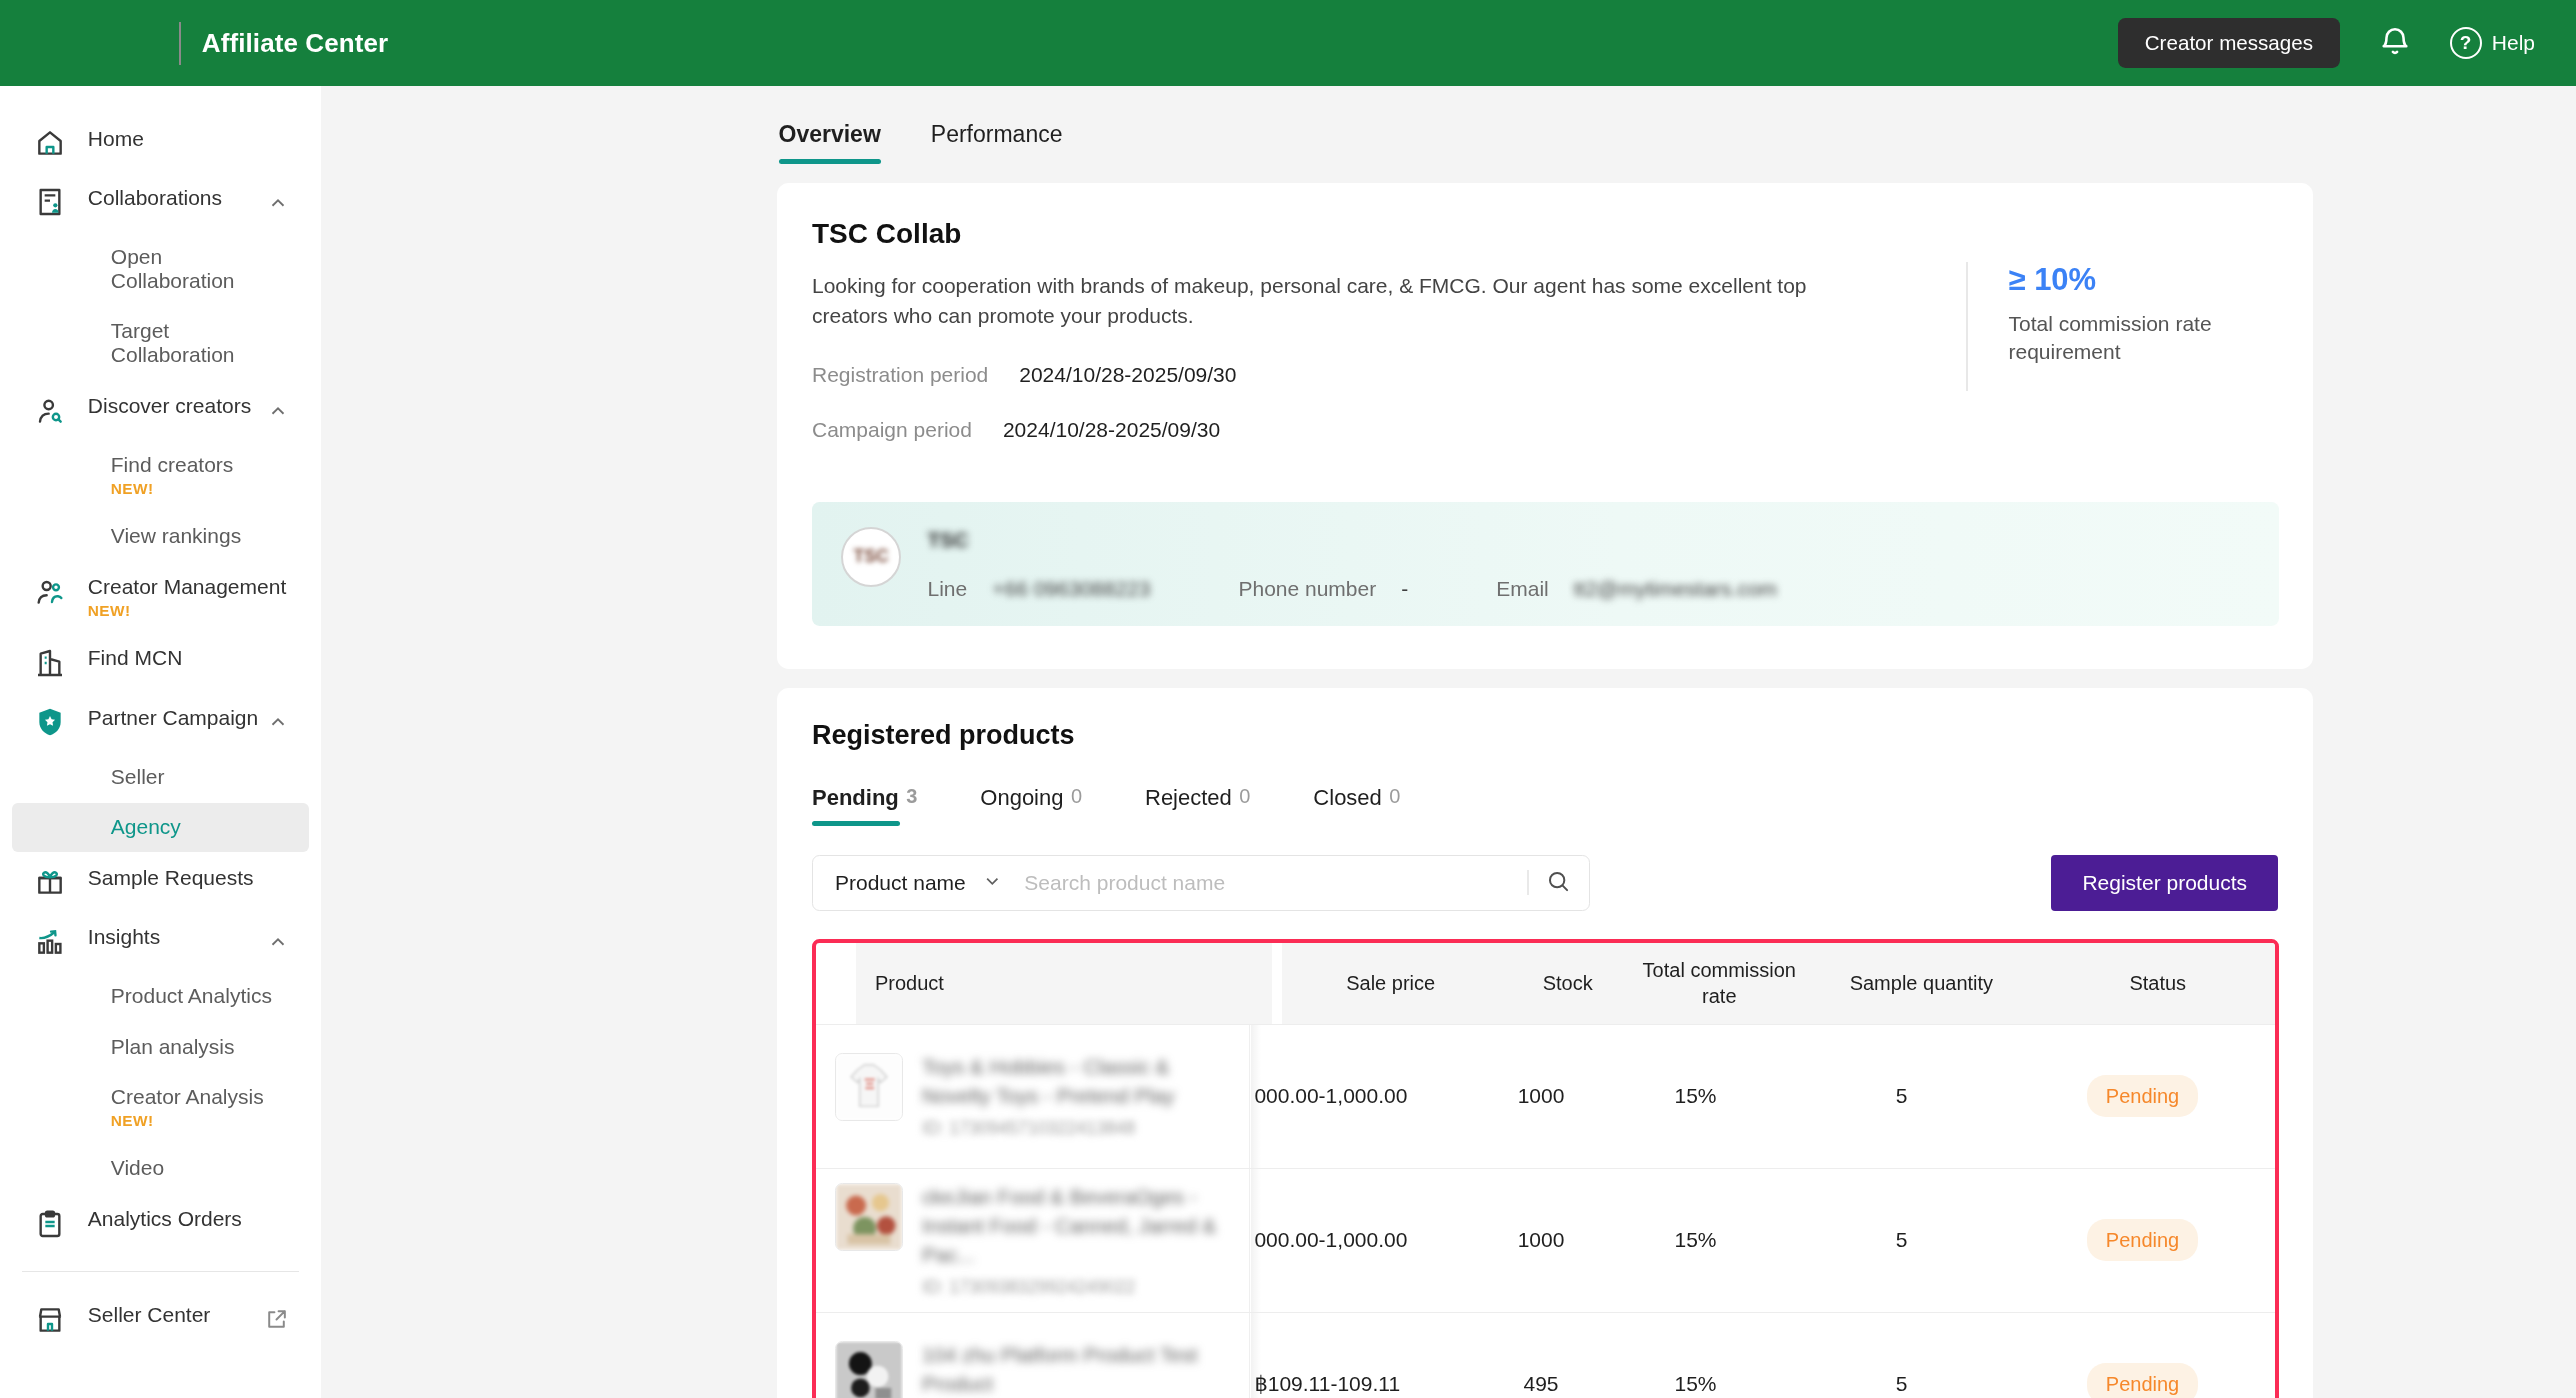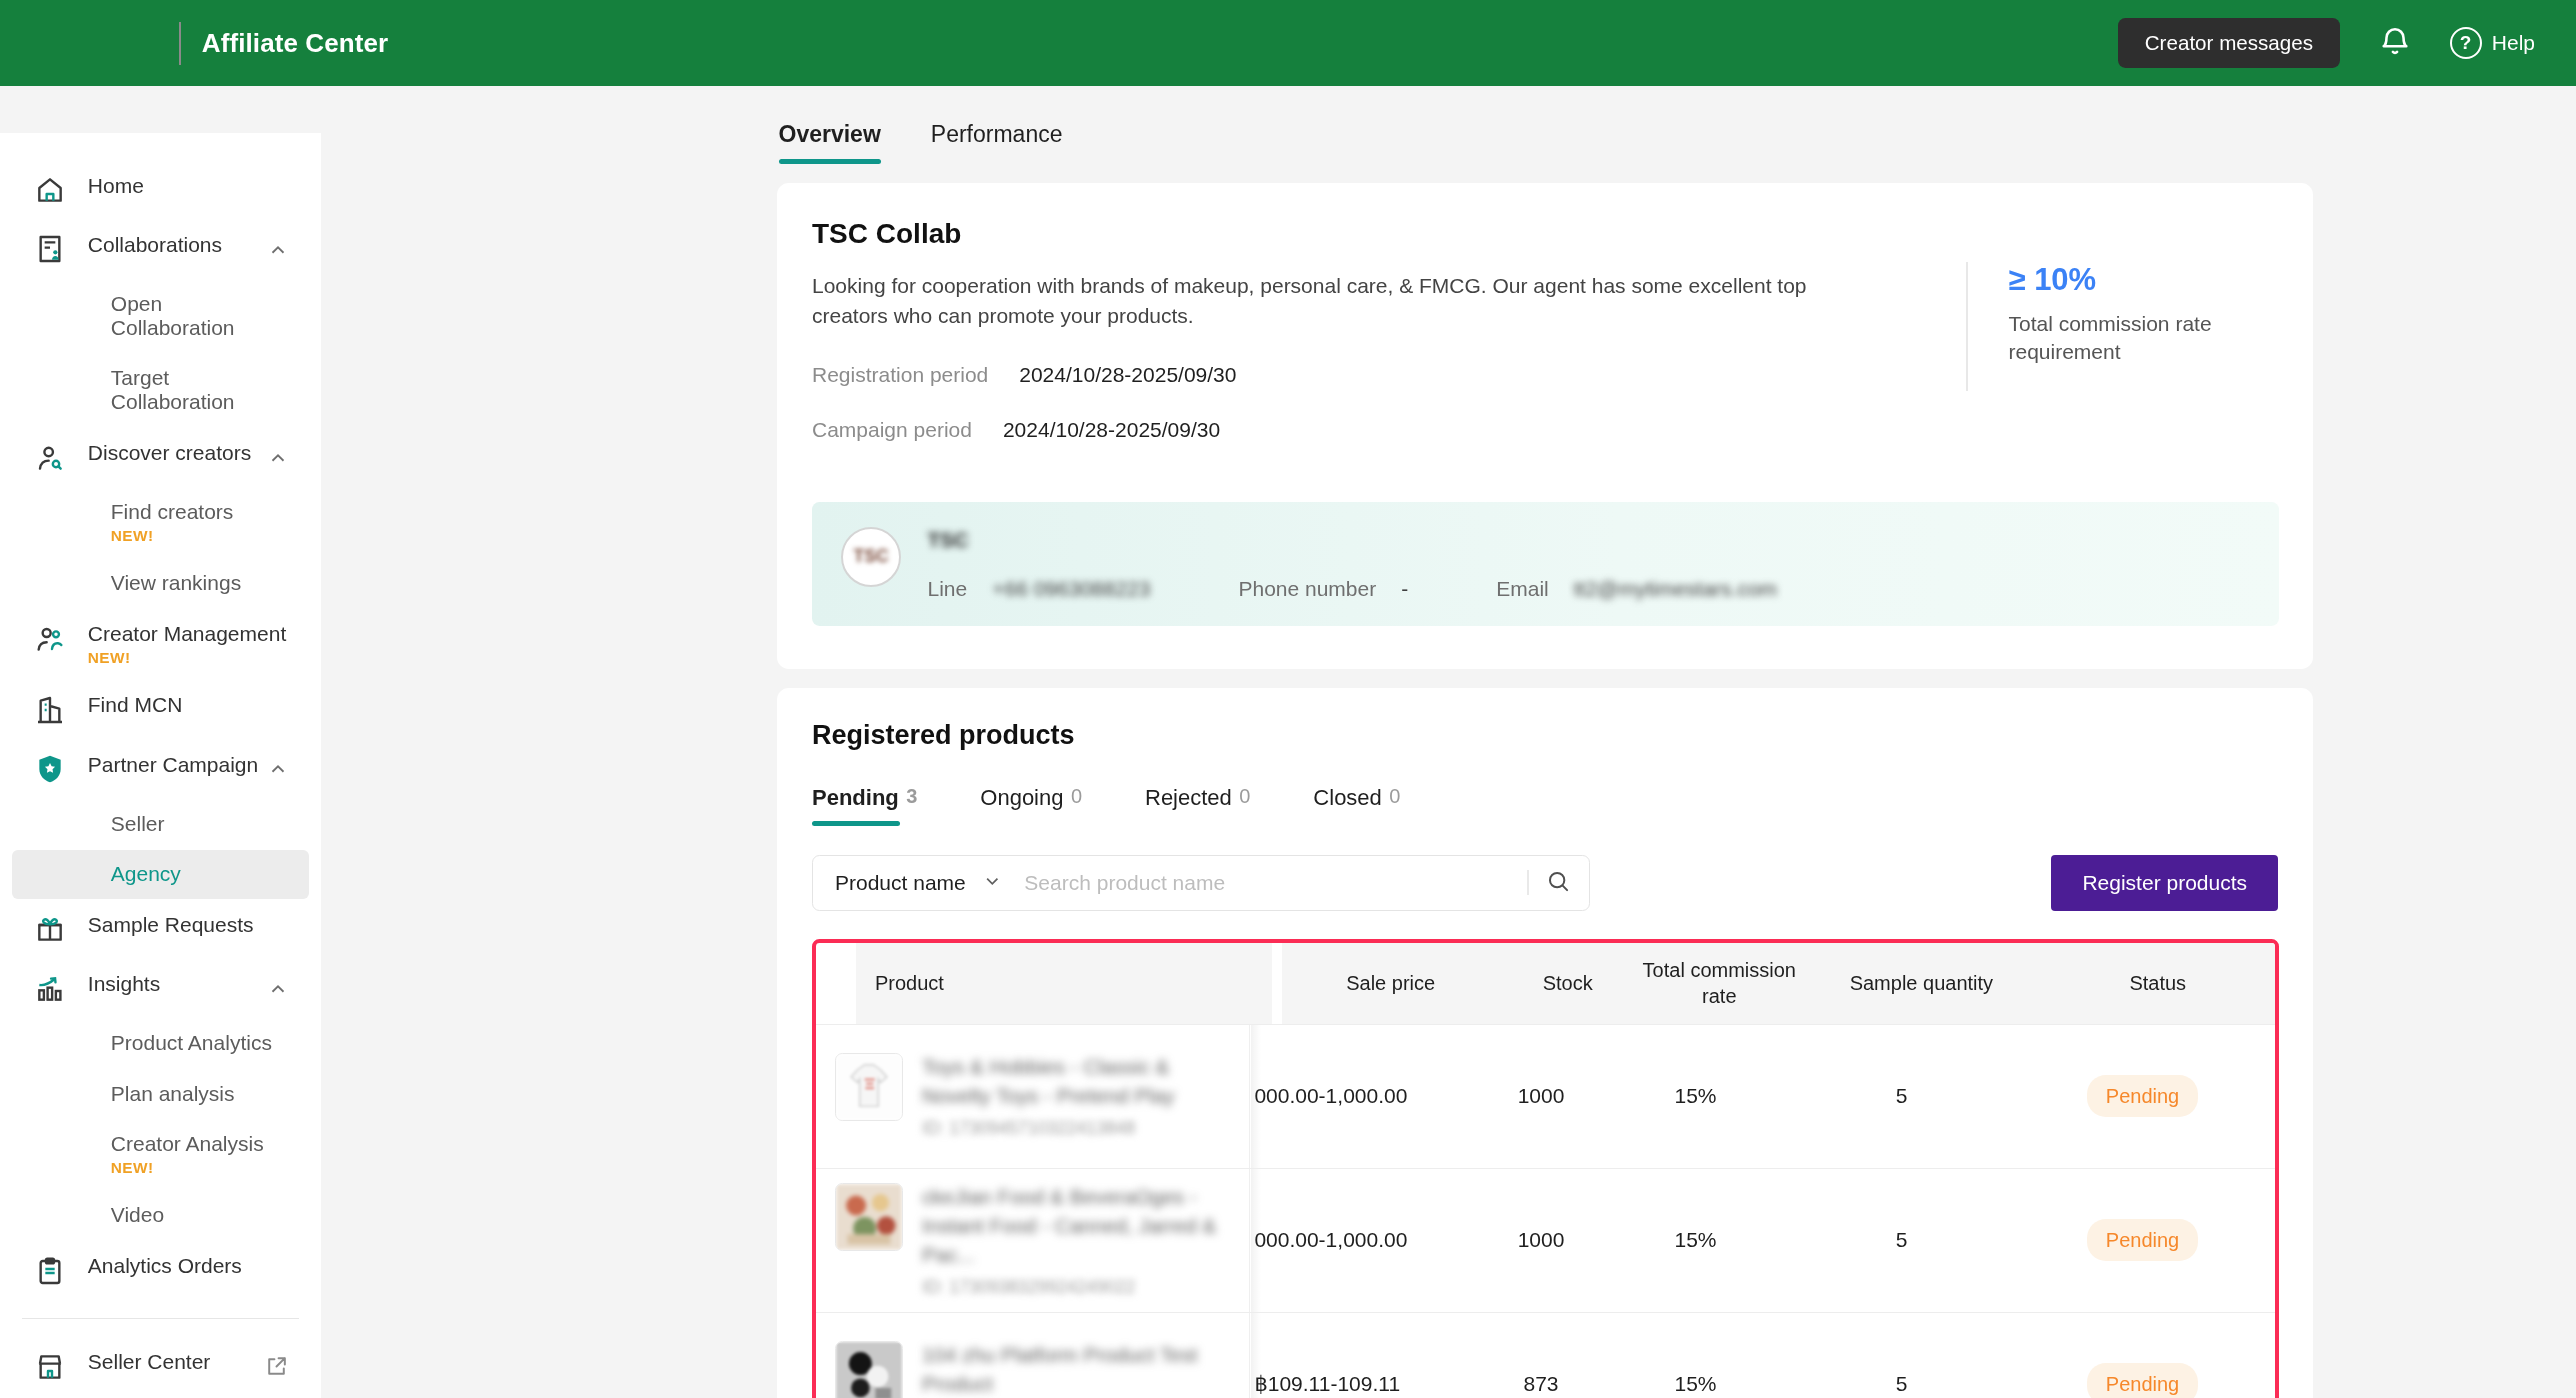--- a/index.html
+++ b/index.html
@@ -14,21 +14,21 @@
   .topbar-right { margin-left:auto; display:flex; align-items:center; gap:38px; }
   .creator-msg-btn { background:#2e2e2e; color:#fff; font-size:20.6px; border:none; border-radius:7.4px;
                      padding:13.2px 26.5px; cursor:pointer; }
   .icon-btn { background:none; border:none; cursor:pointer; display:flex; align-items:center; }
   .help-wrap { display:flex; align-items:center; gap:10.3px; color:#fff; font-size:21px; cursor:pointer; }
   .help-circle { width:32px; height:32px; border:2.2px solid #fff; border-radius:50%; display:flex;
                  align-items:center; justify-content:center; font-size:19px; font-weight:bold; color:#fff; }
 
   
   .app { display:flex; height:1312px; }
-  .sidebar { width:321px; background:#fff; padding:26.5px 0 0 0; flex-shrink:0; overflow:hidden;margin-top:47px; }
+  .sidebar { width:321px; background:#fff; padding:26.5px 0 0 0; flex-shrink:0; overflow:hidden; }
   .content { flex:1; background:#f4f4f4; padding:22px 0 0 456px; overflow:hidden; }
 
   
   .nav-item { display:flex; align-items:flex-start; padding:12.5px 20.6px 12.5px 22px; margin:1.5px 11.8px; border-radius:5.9px;
               font-size:21px; color:#333; cursor:pointer; position:relative; }
   .nav-item .nav-ico { width:32px; height:32px; flex-shrink:0; margin-right:22px; margin-top:0.7px; }
   .nav-item .nav-label-wrap { flex:1; }
   .nav-chevron { width:22px; height:22px; margin-left:auto; margin-top:5.9px; flex-shrink:0; }
   .nav-sub { padding-left:99px; color:#5c5c5c; }
   .nav-sub.active { background:#ececec; color:#0e968a; }
@@ -506,21 +506,21 @@
                     <rect x="55" y="64" width="22" height="16" fill="#8f8f8f"></rect>
                 </svg>
               </div>
               <div class="prod-text">
                 <div class="prod-title">104 zhu Platform Product Test Product</div>
                 <div class="prod-id">ID: 1731074910228667</div>
               </div>
             </div>
           </div>
           <div class="col-price cell-num">฿109.11-109.11</div>
-          <div class="col-stock cell-num">873</div>
+          <div class="col-stock cell-num">495</div>
           <div class="col-rate cell-num">15%</div>
           <div class="col-sample cell-num">5</div>
           <div class="col-status">
             <span class="status-badge">Pending</span>
           </div>
         </div>
       </div>
     </section>
   </main>
 </div>

